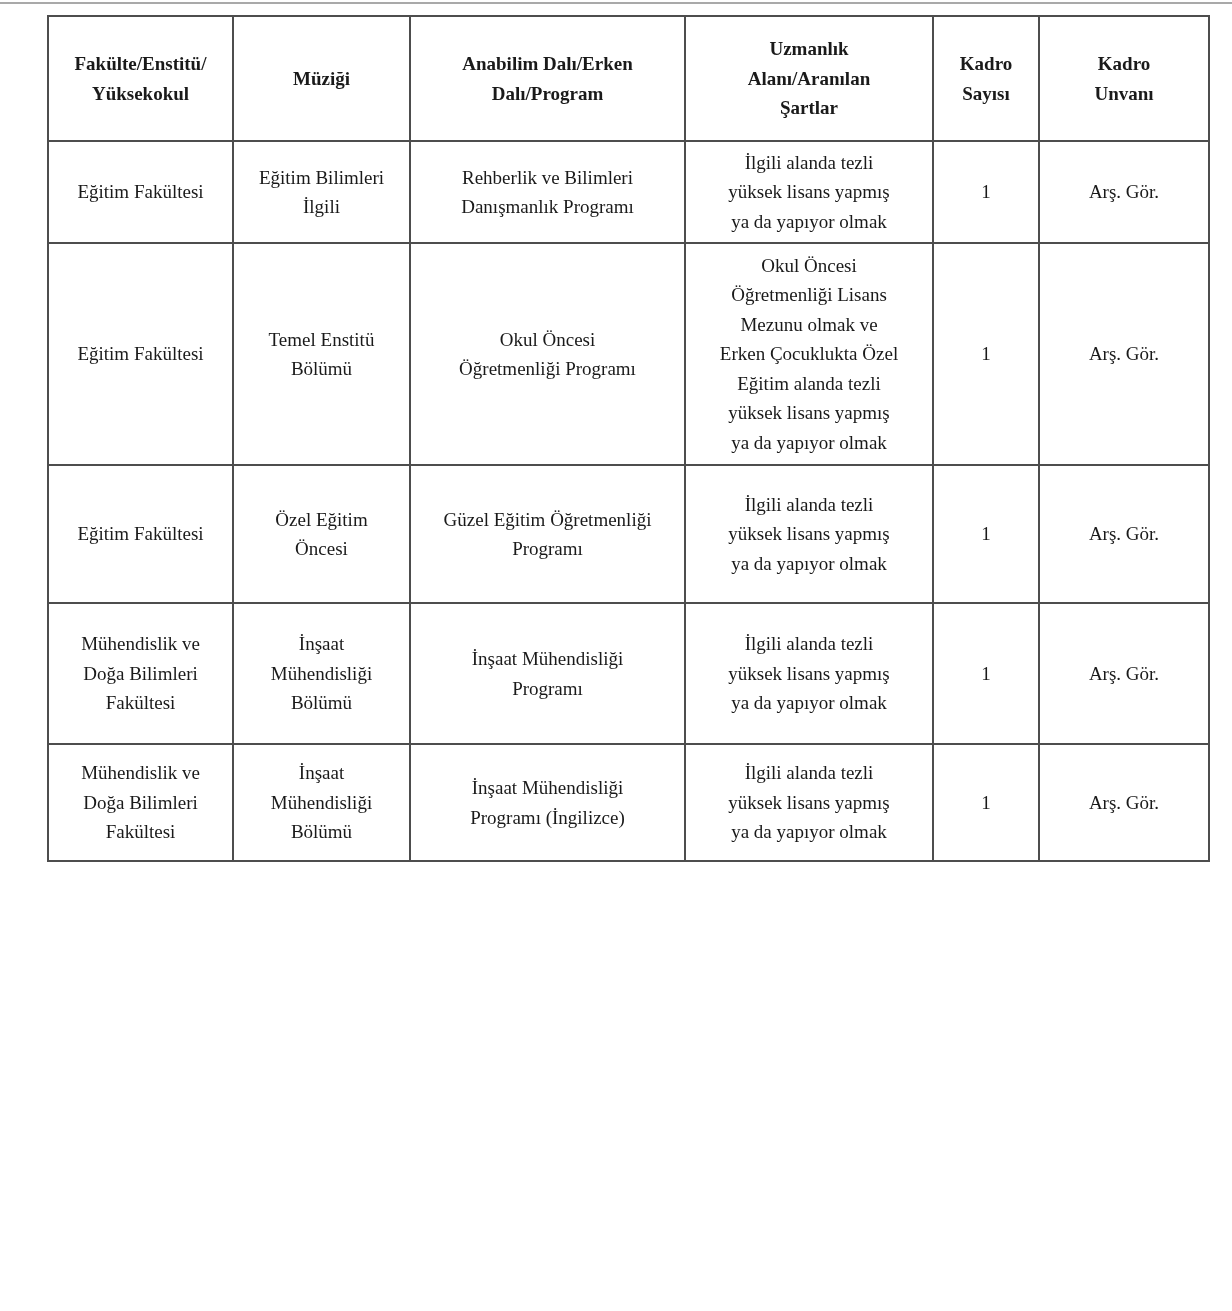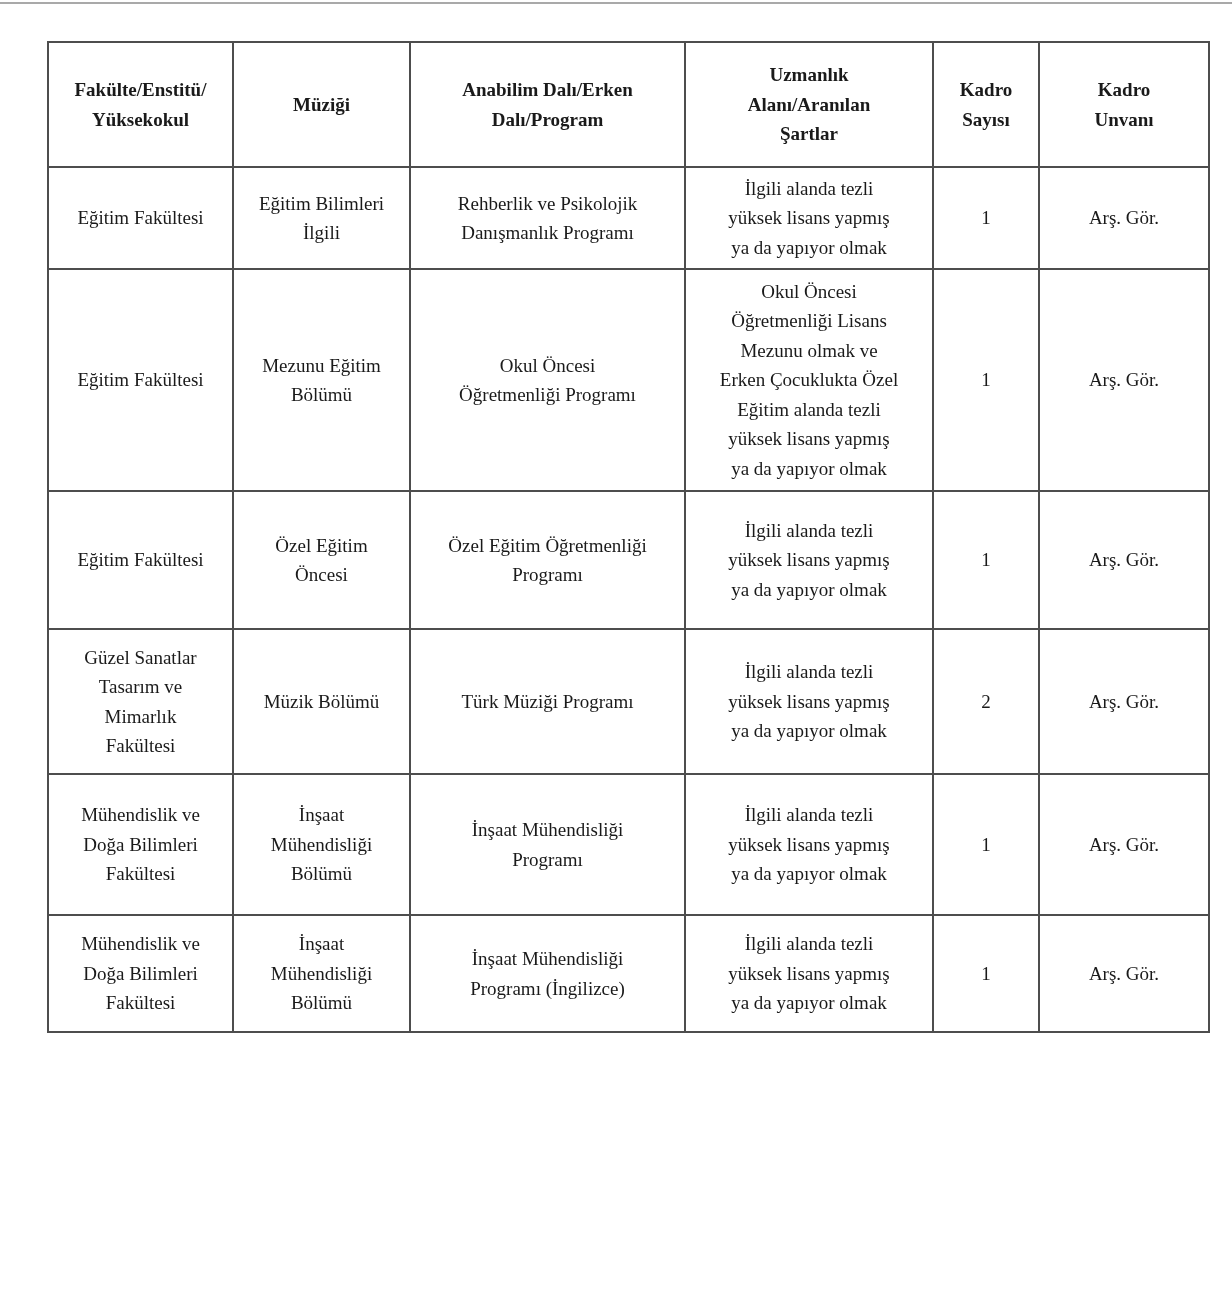--- a/index.html
+++ b/index.html
@@ -24,21 +24,20 @@
     height: 2px;
     background: #a9a9a9;
   }
   table.jobs {
     position: absolute;
     left: 47px;
     top: 15px;
     border-collapse: collapse;
     table-layout: fixed;
     width: 1161px;
-    margin-top: 26px;
   }
   table.jobs th,
   table.jobs td {
     border: 2px solid #4d4d4d;
     text-align: center;
     vertical-align: middle;
     white-space: pre-line;
     padding: 2px 6px;
     color: #1a1a1a;
     font-size: 19px;
@@ -93,67 +92,54 @@
 Sayısı</th>
         <th>Kadro
 Unvanı</th>
       </tr>
     </thead>
     <tbody>
       <tr class="r0">
         <td>Eğitim Fakültesi</td>
         <td>Eğitim Bilimleri
 İlgili</td>
-        <td>Rehberlik ve Psikolojik
+        <td>Rehberlik ve Bilimleri
 Danışmanlık Programı</td>
         <td>İlgili alanda tezli
 yüksek lisans yapmış
 ya da yapıyor olmak</td>
         <td>1</td>
         <td>Arş. Gör.</td>
       </tr>
       <tr class="r1">
         <td>Eğitim Fakültesi</td>
-        <td>Mezunu Eğitim
+        <td>Temel Enstitü
 Bölümü</td>
         <td>Okul Öncesi
 Öğretmenliği Programı</td>
         <td>Okul Öncesi
 Öğretmenliği Lisans
 Mezunu olmak ve
 Erken Çocuklukta Özel
 Eğitim alanda tezli
 yüksek lisans yapmış
 ya da yapıyor olmak</td>
         <td>1</td>
         <td>Arş. Gör.</td>
       </tr>
       <tr class="r2">
         <td>Eğitim Fakültesi</td>
         <td>Özel Eğitim
 Öncesi</td>
-        <td>Özel Eğitim Öğretmenliği
+        <td>Güzel Eğitim Öğretmenliği
 Programı</td>
         <td>İlgili alanda tezli
 yüksek lisans yapmış
 ya da yapıyor olmak</td>
         <td>1</td>
-        <td>Arş. Gör.</td>
-      </tr>
-      <tr class="r3">
-        <td>Güzel Sanatlar
-Tasarım ve
-Mimarlık
-Fakültesi</td>
-        <td>Müzik Bölümü</td>
-        <td>Türk Müziği Programı</td>
-        <td>İlgili alanda tezli
-yüksek lisans yapmış
-ya da yapıyor olmak</td>
-        <td>2</td>
         <td>Arş. Gör.</td>
       </tr>
       <tr class="r4">
         <td>Mühendislik ve
 Doğa Bilimleri
 Fakültesi</td>
         <td>İnşaat
 Mühendisliği
 Bölümü</td>
         <td>İnşaat Mühendisliği

